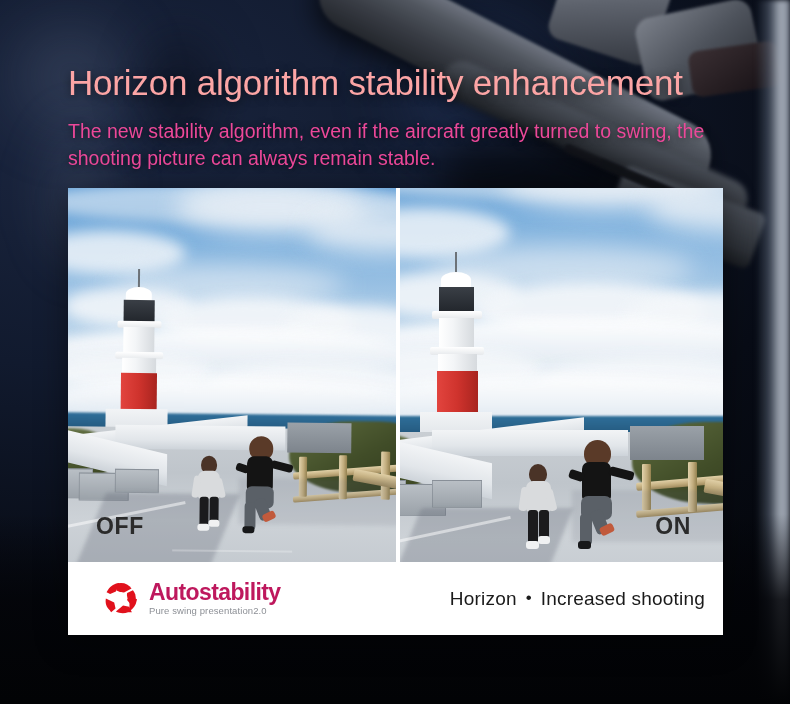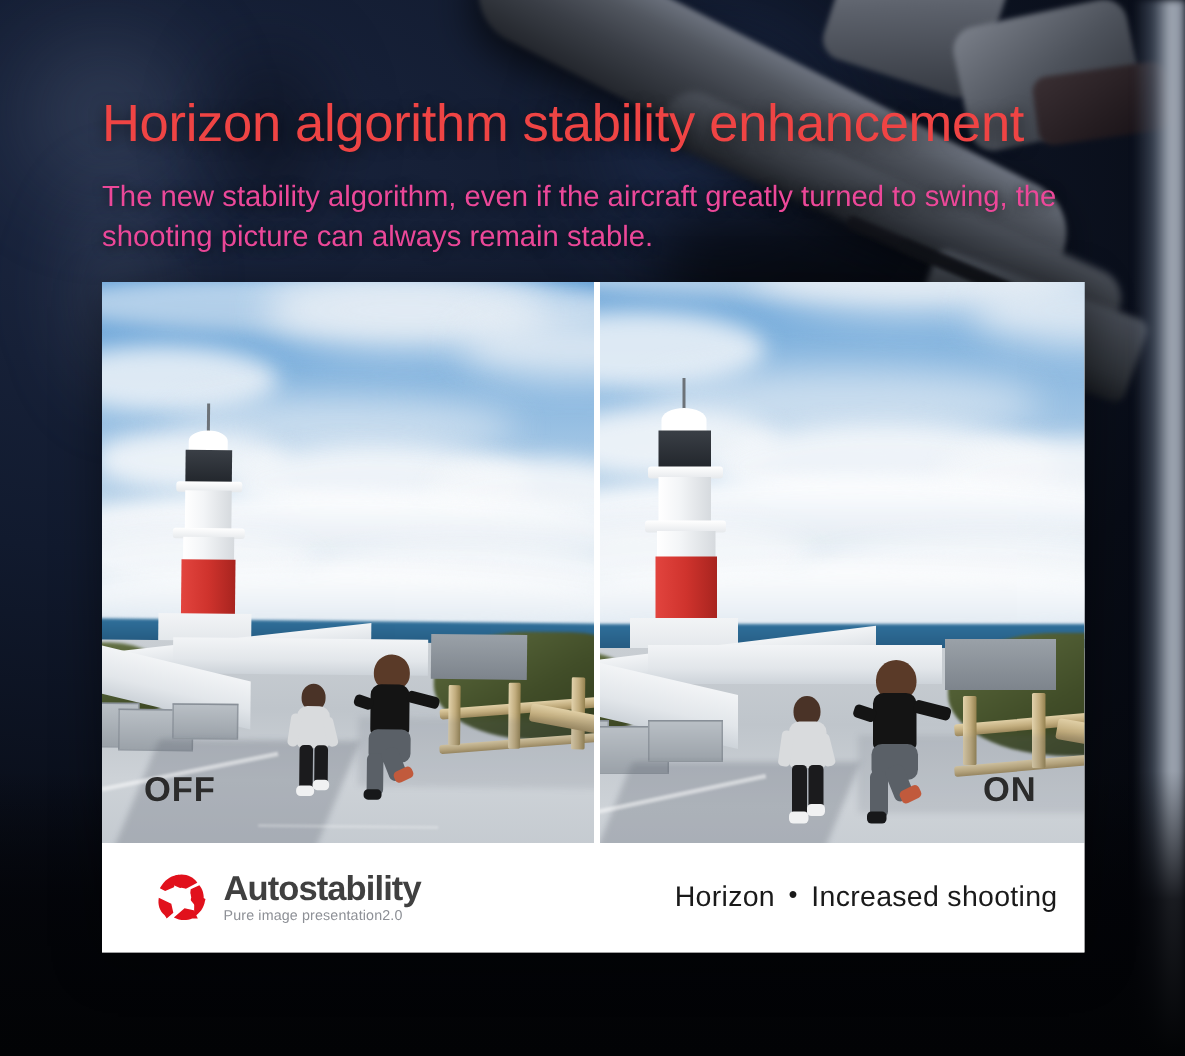--- a/index.html
+++ b/index.html
@@ -63,21 +63,21 @@
   .arm-ledge{left:612px;top:188px;width:150px;height:58px;
     transform:rotate(20deg);
     background:linear-gradient(180deg,#474c55 0%,#2c3036 70%,#191c21 100%);
     filter:blur(2.2px);border-radius:8px;}
   .arm-shadow{left:430px;top:150px;width:260px;height:120px;border-radius:50%;
     transform:rotate(22deg);background:rgba(0,0,0,.55);filter:blur(20px);}
 
   
   .headline{position:absolute;left:68px;top:64px;width:712px;
     font-size:35px;line-height:1.08;font-weight:400;letter-spacing:-.2px;
-    color:#ef4444;white-space:nowrap;
+    color:#fca5a5;white-space:nowrap;
     text-shadow:0 2px 10px rgba(0,0,0,.55);}
   .subhead{position:absolute;left:68px;top:118px;width:660px;
     font-size:19.5px;line-height:1.38;font-weight:400;color:#ec4899;
     text-shadow:0 1px 7px rgba(0,0,0,.6);}
 
   
   .card{position:absolute;left:68px;top:188px;width:655px;height:447px;
     background:#ffffff;box-shadow:0 6px 30px rgba(0,0,0,.45);overflow:hidden;}
 
   .compare{position:absolute;left:0;top:0;width:655px;height:374px;display:flex;}
@@ -140,21 +140,21 @@
     font-family:"Liberation Sans", sans-serif;}
   .lbl-off{left:28px;bottom:22px;}
   .lbl-on{right:32px;bottom:22px;}
 
   
   .footer{position:absolute;left:0;bottom:0;width:655px;height:73px;background:#ffffff;
     display:flex;align-items:center;}
   .brand{display:flex;align-items:center;margin-left:36px;}
   .aperture{width:34px;height:34px;flex:0 0 34px;margin-right:11px;}
   .brand-text{display:flex;flex-direction:column;justify-content:center;}
-  .brand-name{font-size:23px;font-weight:700;color:#404040;letter-spacing:-.6px;line-height:1.02;}
+  .brand-name{font-size:23px;font-weight:700;color:#be185d;letter-spacing:-.6px;line-height:1.02;}
   .brand-tag{font-size:9.5px;color:#8d9096;letter-spacing:.1px;margin-top:1px;}
   .tagline{margin-left:auto;margin-right:18px;font-size:19px;color:#1a1a1a;
     letter-spacing:.2px;white-space:nowrap;}
   .tag-dot{display:inline-block;margin:0 9px;transform:translateY(-2px);font-size:17px;}
 </style>
 </head>
 <body>
 
 <div id="stage">
 
@@ -372,21 +372,21 @@
             <path d="M92 40 C95.5 52.5 93 66 84.5 76.5 L66 54 L68 35 L85 27 C88 30.7 90.5 35 92 40 Z"></path>
             <path d="M71 92 C59.5 96.5 46 96 35 90 L56 72 L74 76 L82 92 C78.5 92 74.8 92 71 92 Z"></path>
             <path d="M17 86 C7 77.5 3 64.5 5.5 51.5 L30 63 L34 81 L21 92 C19.6 90.2 18.2 88.2 17 86 Z"></path>
             <path d="M12 26 C19.5 14.5 32 7 45.5 6.2 L35 31 L18 38 L7.5 33 C9 30.5 10.4 28 12 26 Z"></path>
             <path d="M96 58 C94 71 86 82.5 74.5 89 L75 62 L89 50 L97 54 C96.8 55.3 96.5 56.7 96 58 Z"></path>
           </g>
           <circle cx="50" cy="51" r="19" fill="#ffffff"></circle>
         </svg>
         <div class="brand-text">
           <div class="brand-name">Autostability</div>
-          <div class="brand-tag">Pure image presentation2.0</div>
+          <div class="brand-tag">Pure swing presentation2.0</div>
         </div>
       </div>
 
       <div class="tagline">
         <span>Horizon</span><span class="tag-dot">•</span><span>Increased shooting</span>
       </div>
 
     </div>
 
   </div>

